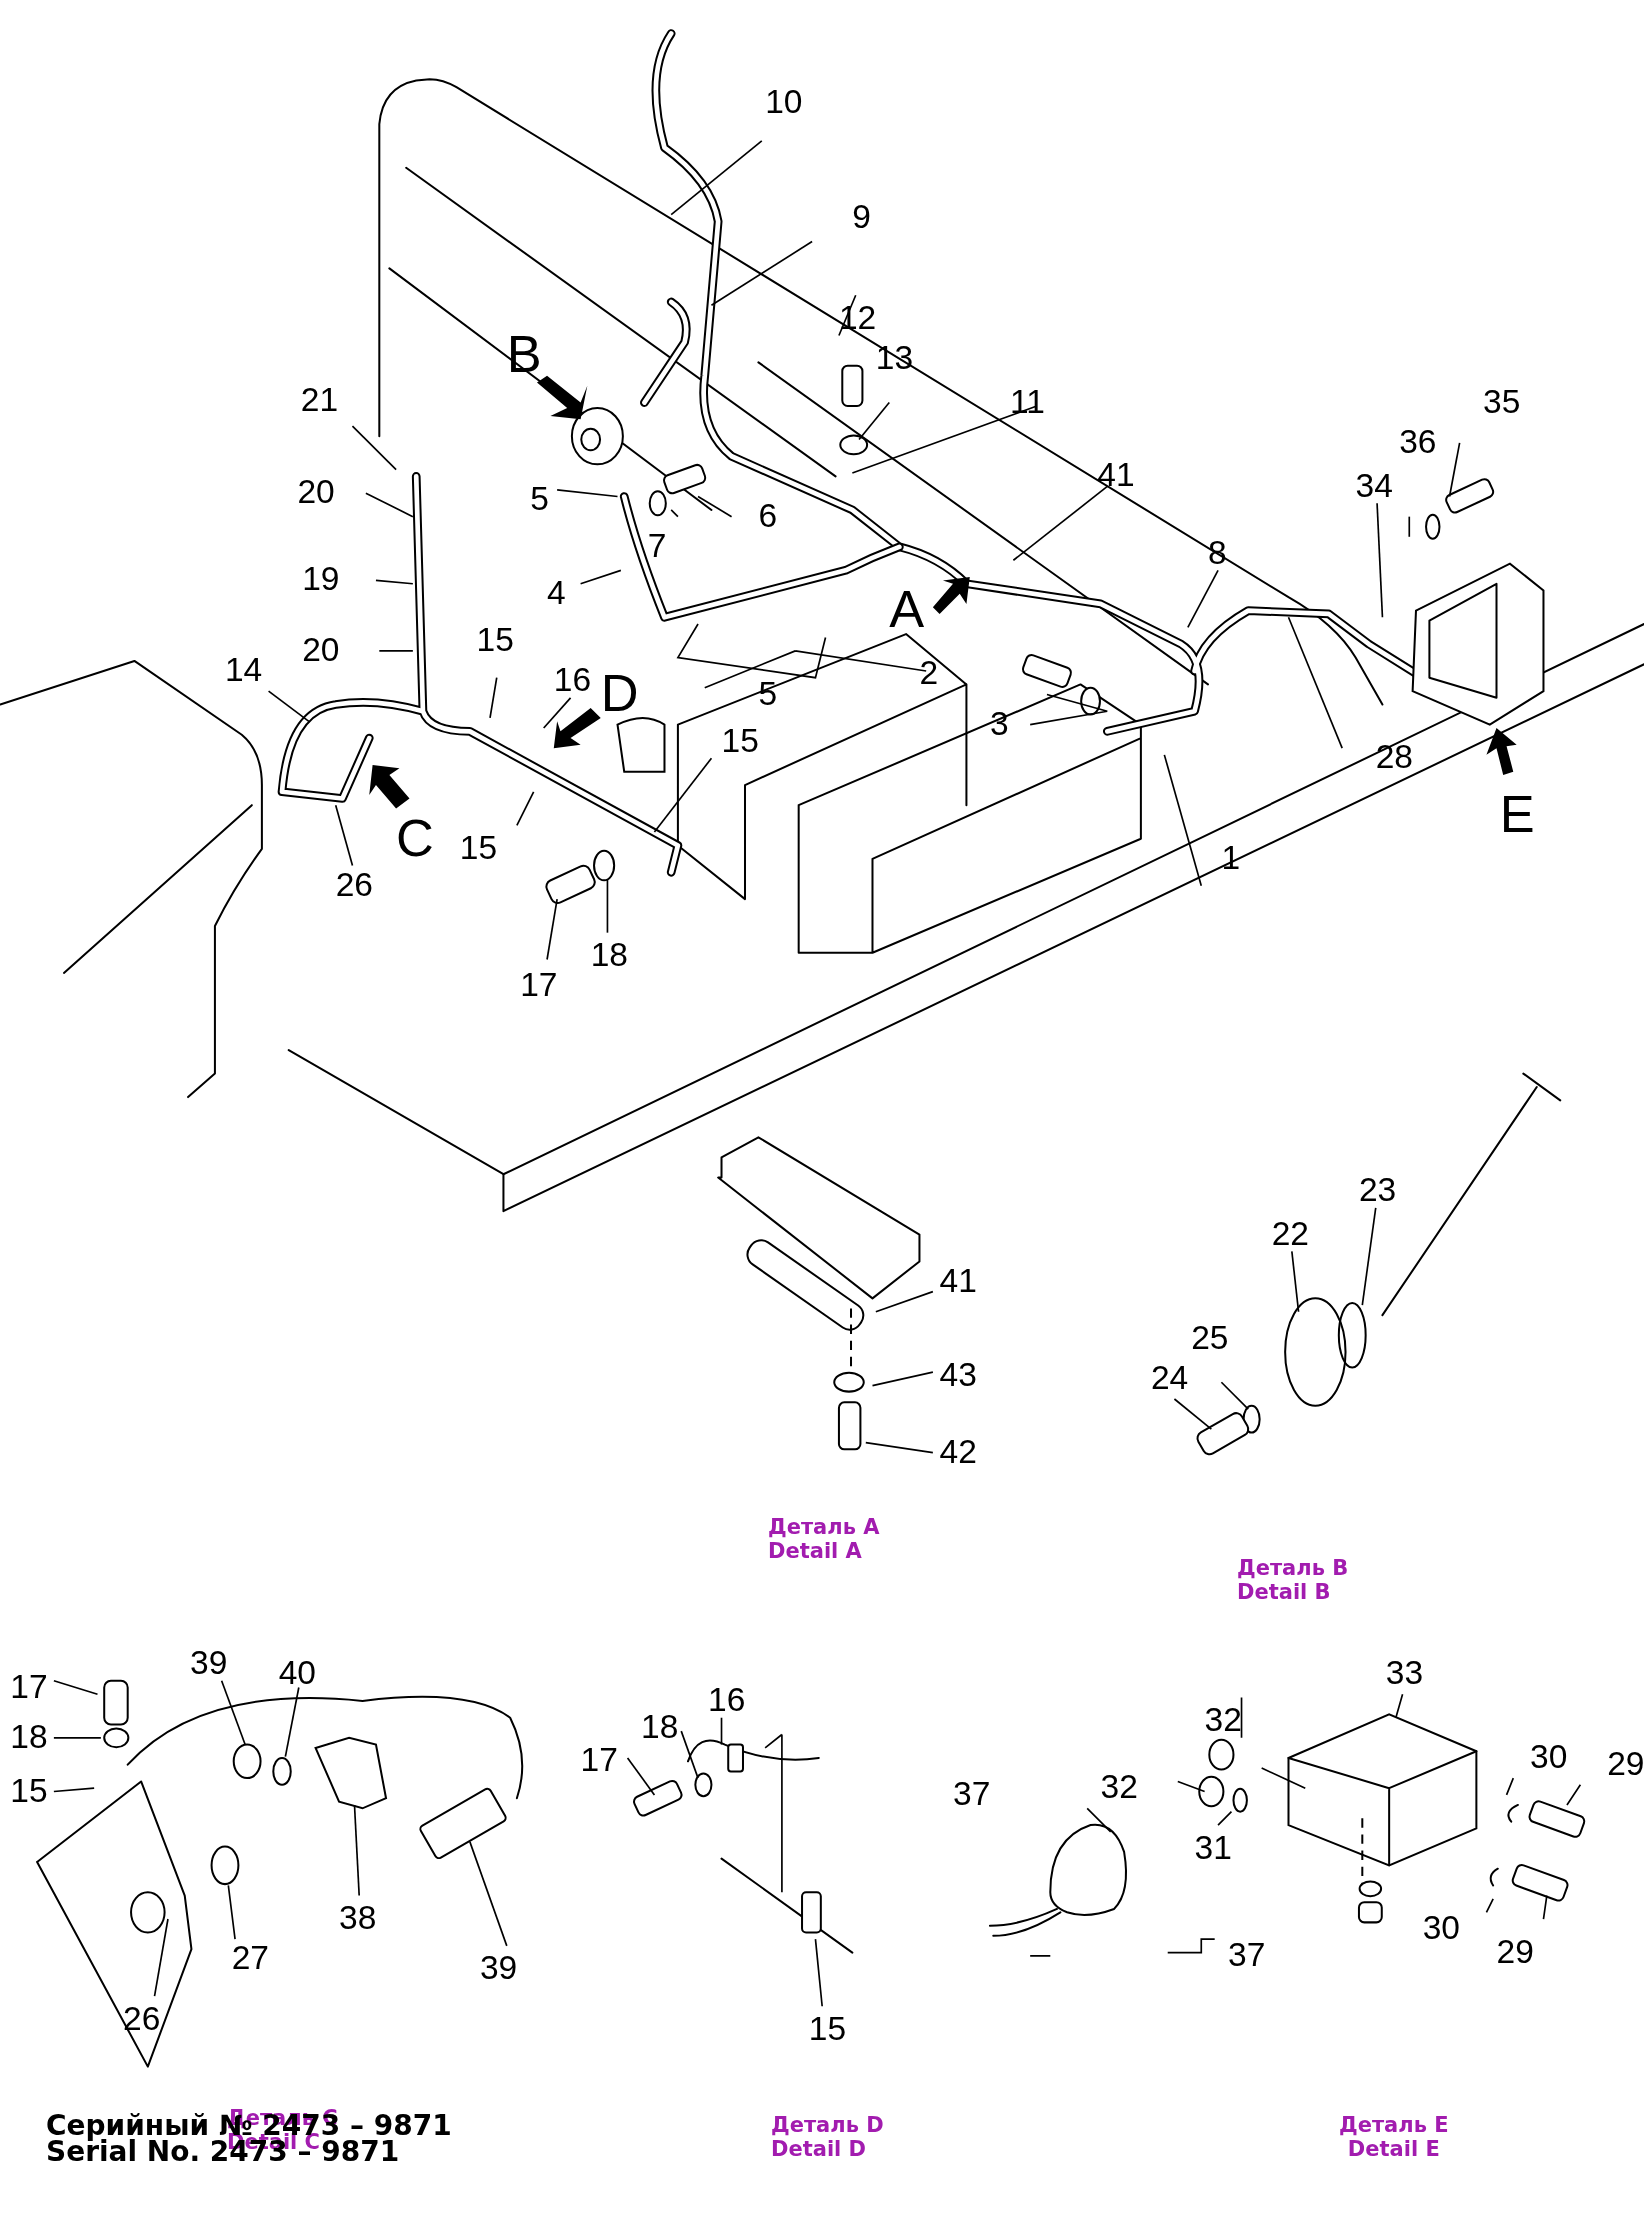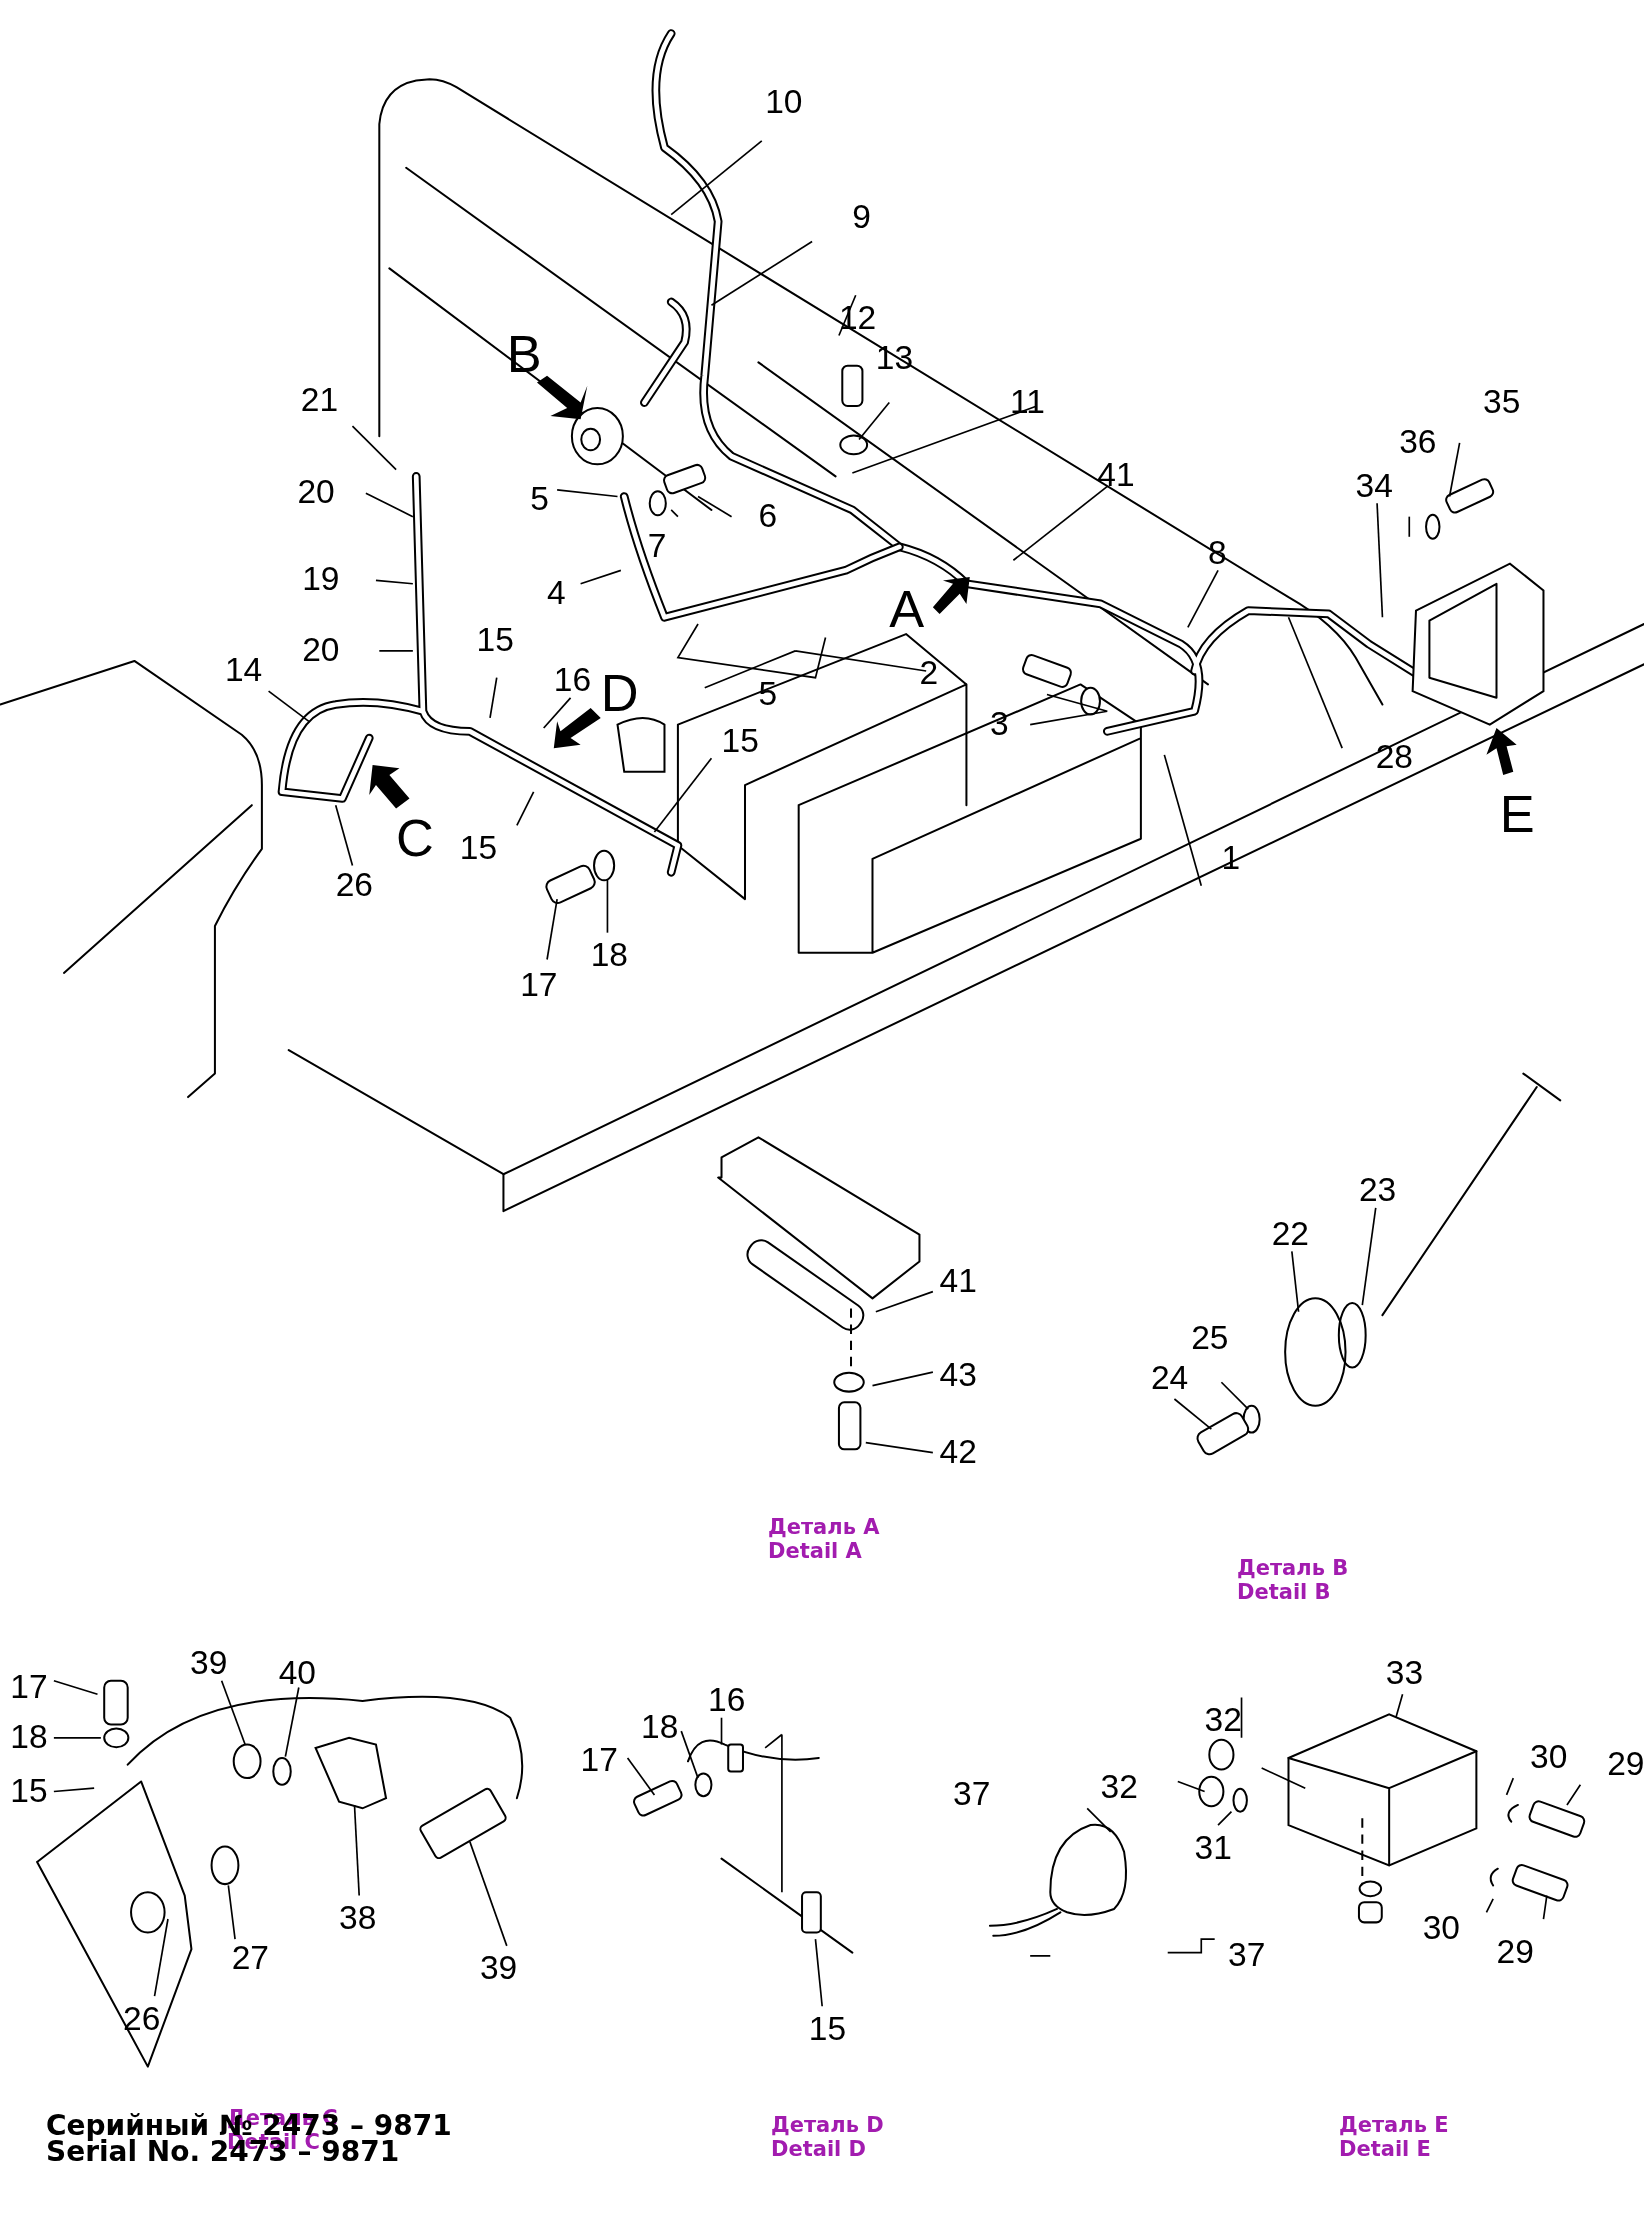--- a/index.html
+++ b/index.html
@@ -268,21 +268,21 @@
   <div>Detail B</div>
 </div>
 <div class="caption" style="left:227px;top:2106px;">
   <div>Деталь C</div>
   <div>Detail C</div>
 </div>
 <div class="caption" style="left:723px;top:2113px;margin-left:48px;">
   <div>Деталь D</div>
   <div>Detail D</div>
 </div>
-<div class="caption" style="left:1339px;top:2113px;">
+<div class="caption" style="left:1339px;top:2113px;text-align:center;">
   <div>Деталь E</div>
   <div>Detail E</div>
 </div>
 
 <div class="serial">
   <div>Серийный № 2473 – 9871</div>
   <div>Serial No. 2473 – 9871</div>
 </div>
 
 

